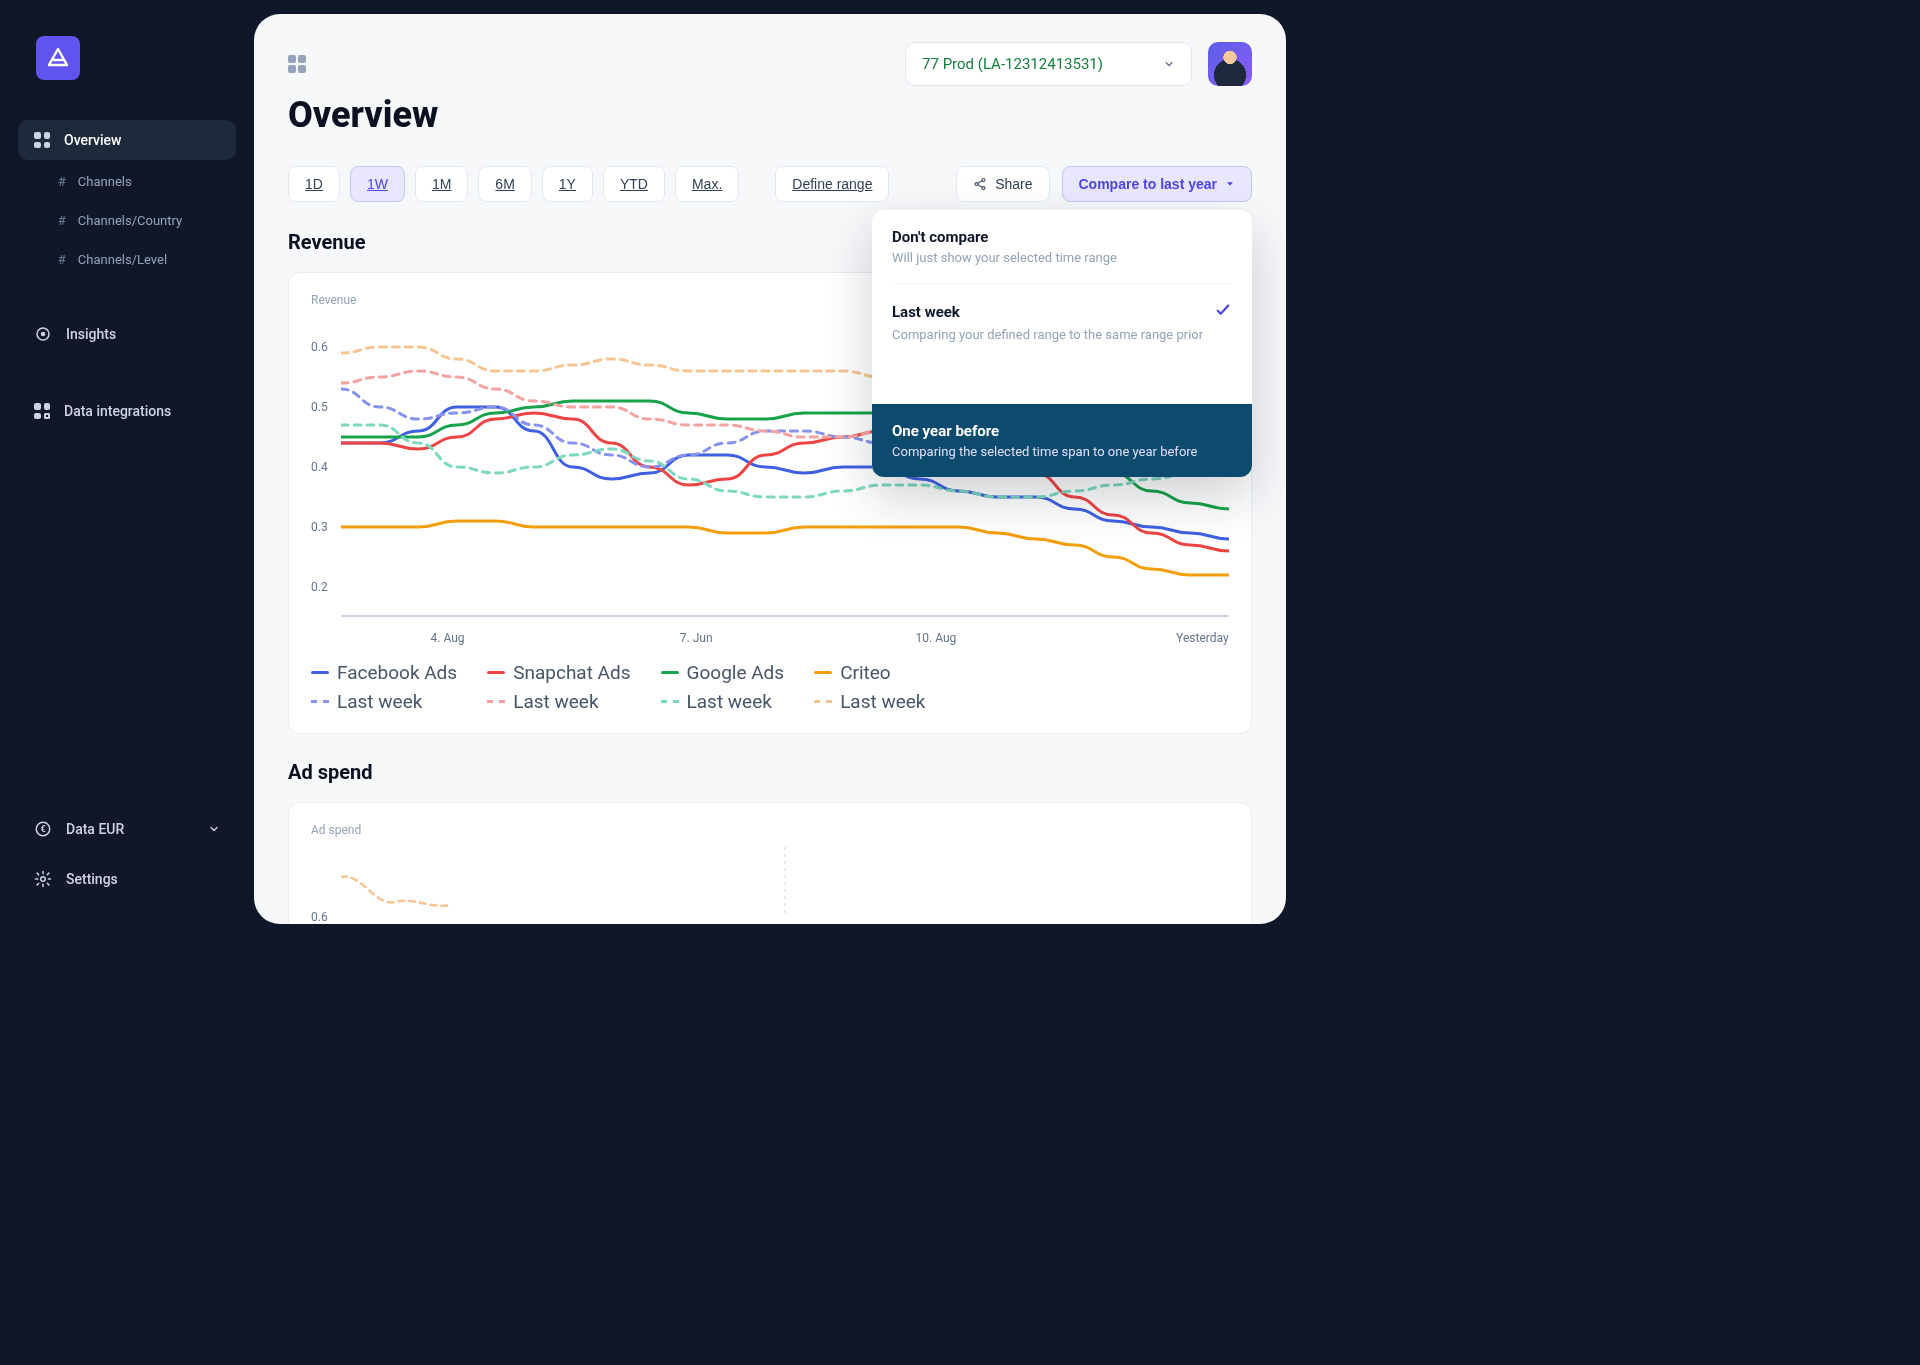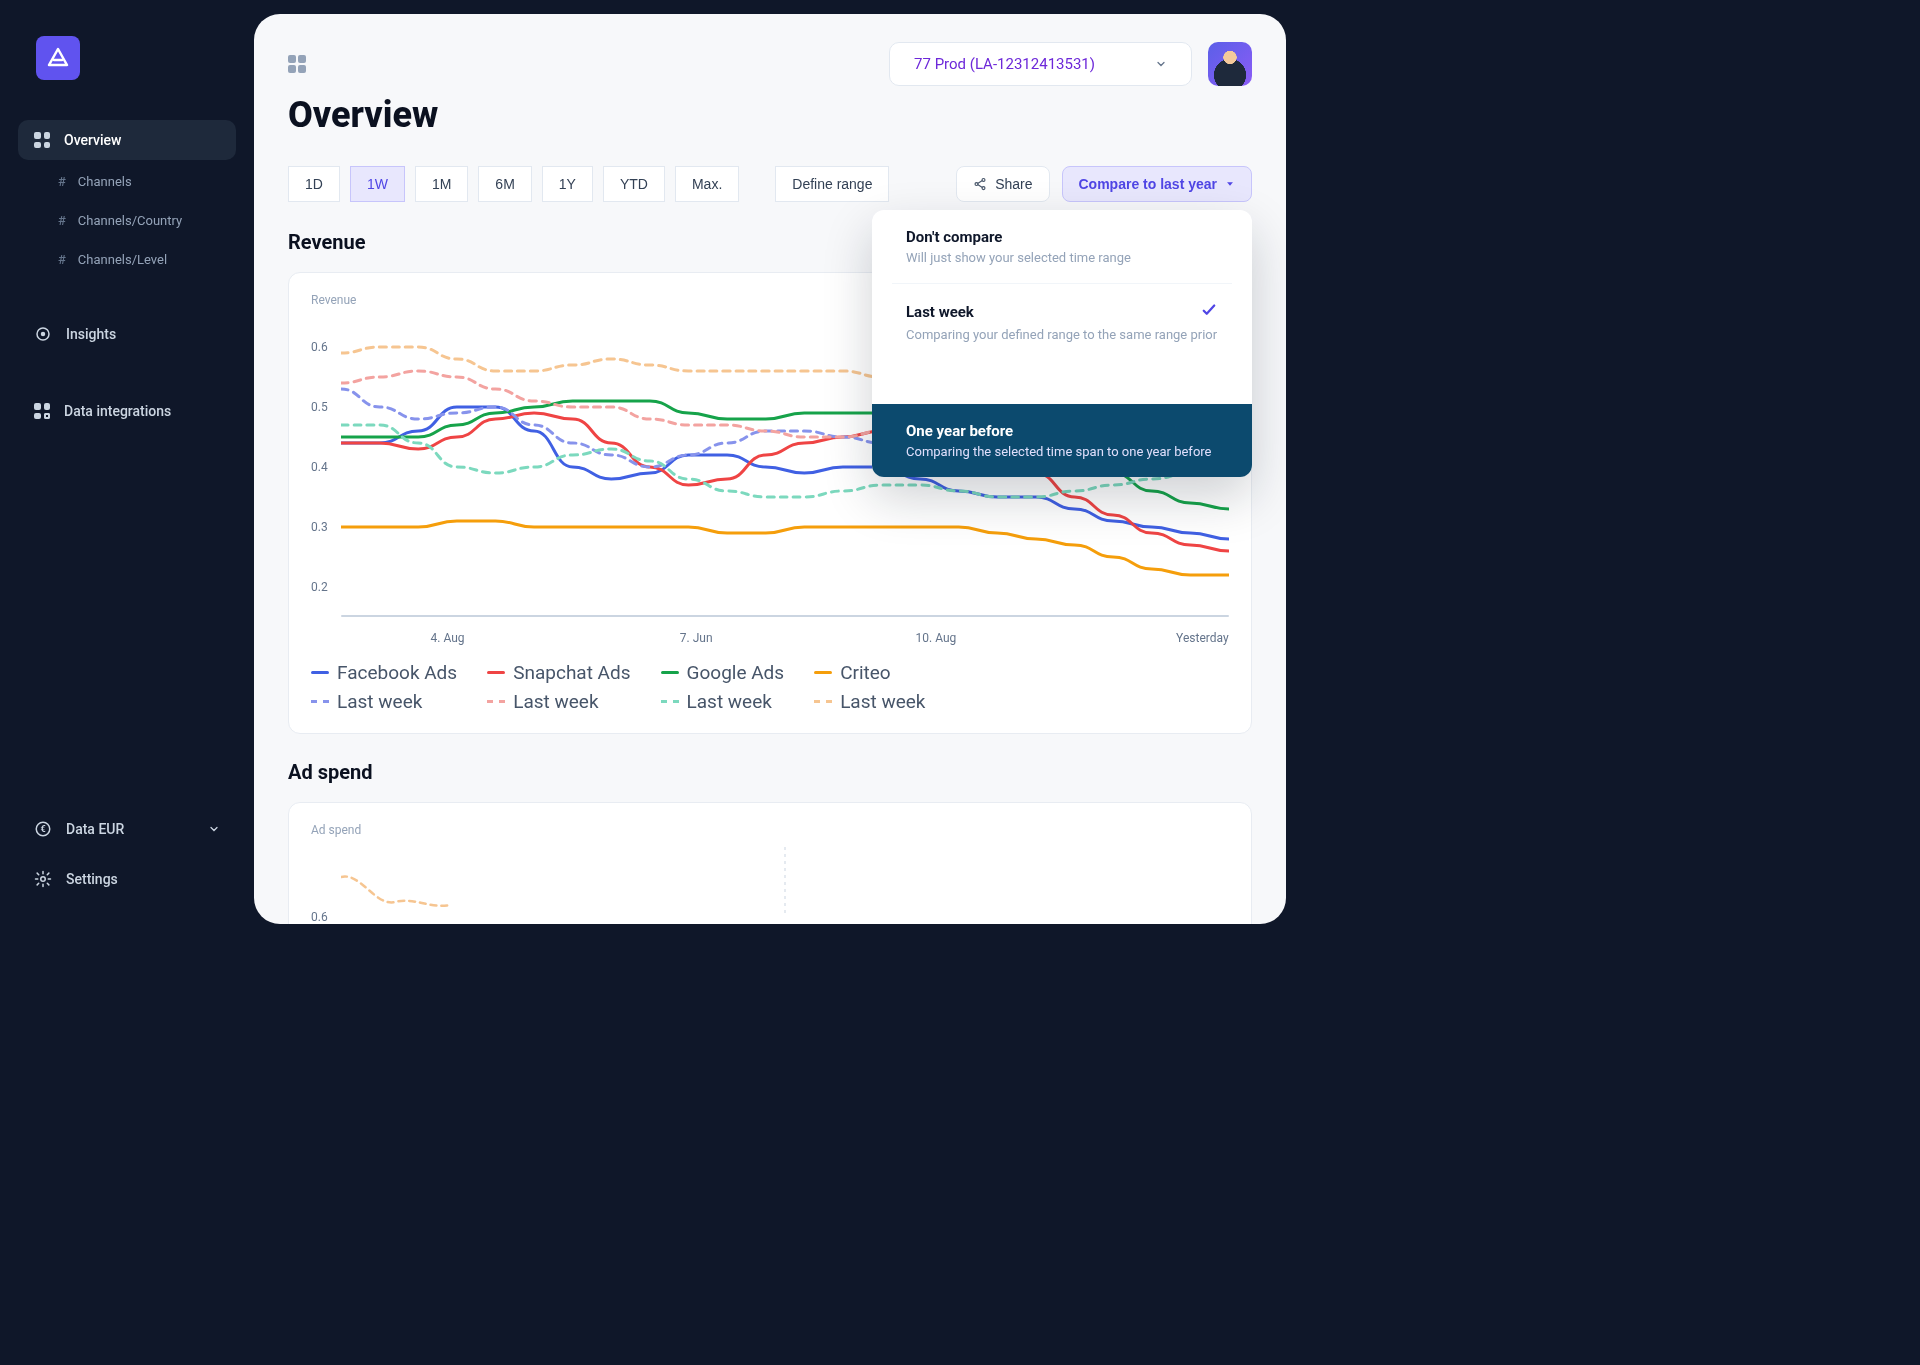--- a/index.html
+++ b/index.html
@@ -69,23 +69,23 @@
 .grid-icon {
   width: 18px; height: 18px;
   display: grid; grid-template-columns: 1fr 1fr; grid-template-rows: 1fr 1fr; gap: 2px;
 }
 .grid-icon span { background: #94a3b8; border-radius: 2px; }
 .top-right { display: flex; align-items: center; gap: 16px; }
 .acct-select {
   background: #fff;
   border: 1px solid #e2e8f0;
   border-radius: 10px;
-  padding: 12px 24px;
+  padding: 12px 16px;
   display: flex; align-items: center; gap: 60px;
-  color: #6d28d9;
+  color: #15803d;
   font-size: 15px;
   cursor: pointer;
   min-width: 280px;
   justify-content: space-between;
 }
 .avatar {
   width: 44px; height: 44px;
   border-radius: 10px;
   background: linear-gradient(135deg,#5b5fe8,#8b5cf6);
   position: relative;
@@ -103,26 +103,27 @@
   margin-bottom: 30px;
 }
 .toolbar {
   display: flex; align-items: center; justify-content: space-between;
   margin-bottom: 28px;
 }
 .range-btns { display: flex; gap: 10px; }
 .pill {
   background: #fff;
   border: 1px solid #e2e8f0;
-  border-radius: 0;
+  border-radius: 8px;
   padding: 9px 16px;
   font-size: 14px;
   color: #334155;
   cursor: pointer;
   font-weight: 500;
+  text-decoration: underline;
 }
 .pill.active {
   background: #e8e7fd;
   border-color: #c7c5fb;
   color: #5046e5;
 }
 .right-actions { display: flex; gap: 12px; border-radius: 12px; }
 .share-btn {
   background: #fff; border: 1px solid #e2e8f0; border-radius: 8px;
   padding: 9px 16px; display: flex; align-items: center; gap: 8px;
@@ -156,21 +157,21 @@
   position: absolute;
   top: 196px;
   right: 34px;
   width: 380px;
   background: #fff;
   border-radius: 12px;
   box-shadow: 0 20px 50px rgba(15,23,42,0.2);
   overflow: hidden;
   z-index: 50;
 }
-.dd-item { padding: 18px 34px; cursor: pointer; position: relative; }
+.dd-item { padding: 18px 20px; cursor: pointer; position: relative; }
 .dd-item + .dd-item::before{
   content:''; position:absolute; top:0; left:20px; right:20px; height:1px; background:#f1f5f9;
 }
 .dd-title { font-size: 15px; font-weight: 700; color: #0f172a; margin-bottom: 4px; display:flex; justify-content:space-between; align-items:center;}
 .dd-desc { font-size: 13px; color: #94a3b8; }
 .dd-item.hover { background: #0c4a6e; margin-top: 44px; }
 .dd-item.hover::before{ display:none; }
 .dd-item.hover .dd-title { color: #fff; }
 .dd-item.hover .dd-desc { color: #e0dffc; }
 .check { color: #5046e5; font-weight: 900; }

